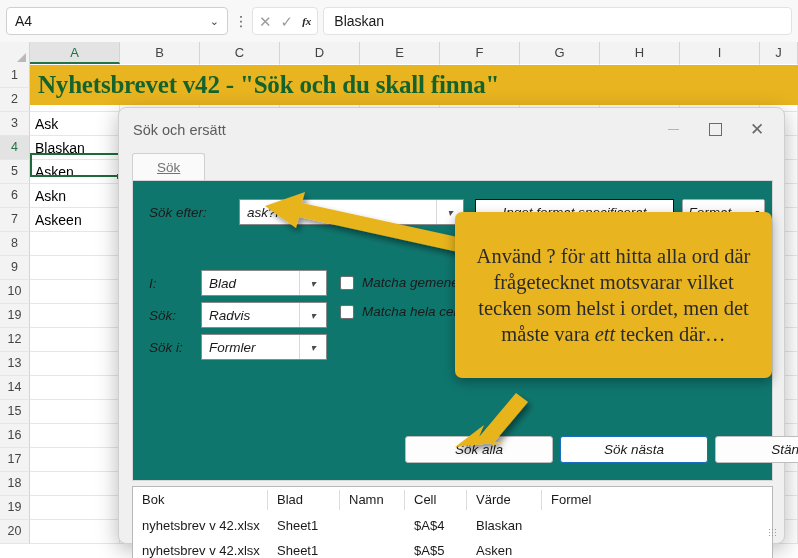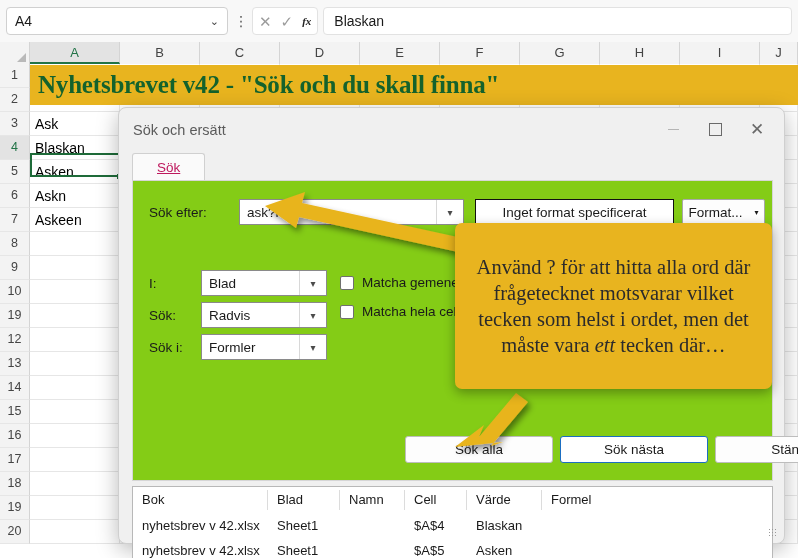--- a/index.html
+++ b/index.html
@@ -78,27 +78,27 @@
   }
   .dlg-title { position:absolute; left:14px; top:14px; font-size:14.5px; color:#5b5b5b; }
   .dlg-btns { position:absolute; right:6px; top:6px; display:flex; gap:0; }
   .dlg-btn { width:42px; height:30px; display:flex; align-items:center;
     justify-content:center; color:#6a6a6a; font-size:14px; }
   .dlg-btn.min:after{ content:""; width:11px; height:1px; background:#b5b5b5; }
   .dlg-btn.max:after{ content:""; width:11px; height:11px; border:1.3px solid #6a6a6a; }
   .dlg-btn.close { font-size:17px; }
 
   .tabs { position:absolute; left:13px; top:45px; display:flex; }
-  .tab { padding:6px 24px; font-size:13.5px; color:#be185d; background:#e7e7e7;
+  .tab { padding:6px 24px; font-size:13.5px; color:#737373; background:#e7e7e7;
      border:1px solid #d6d6d6; border-bottom:none; border-radius:3px 3px 0 0; }
   .tab.active { background:#fafafa; border-color:#d0d0d0; }
   .tab u { text-decoration:underline; }
 
   .panel { position:absolute; left:13px; top:72px; width:641px; height:301px;
-    background:#84cc16; border:1px solid #d6d6d6; }
+    background:#0f766e; border:1px solid #d6d6d6;font-style:italic; }
 
   .field-label { position:absolute; font-size:13.5px; color:#1a1a1a; }
 
   .combo { position:absolute; background:#fff; border:1px solid #8a8a8a;
     display:flex; align-items:center; }
   .combo .val { flex:1; font-size:13.5px; color:#1a1a1a; padding-left:7px; }
   .combo .arrow { width:27px; height:100%; display:flex; align-items:center;
     justify-content:center; color:#4b4b4b; font-size:10px; border-left:1px solid #d8d8d8; }
 
   .fmt-box { position:absolute; background:#fff; border:1px solid #111;
@@ -129,21 +129,21 @@
   .res-row > div { padding-left:9px; }
   .c-bok{ width:135px; } .c-blad{ width:72px; } .c-namn{ width:65px; }
   .c-cell{ width:62px; } .c-varde{ width:75px; } .c-formel{ flex:1; }
   .grip { position:absolute; right:7px; bottom:6px; width:9px; height:9px;
     background-image:
       radial-gradient(#9a9a9a 40%, transparent 41%);
     background-size:3px 3px; }
 
   
   .callout {
-    position:absolute; left:455px; top:223px; width:317px; height:166px;
+    position:absolute; left:455px; top:212px; width:317px; height:166px;
     background:#e8b41f; border-radius:7px;
     box-shadow:0 4px 12px rgba(0,0,0,.33);
     display:flex; align-items:center; justify-content:center;
     text-align:center; padding:6px 14px;
     font-family:"Liberation Serif", serif; font-size:20.5px;
     color:#2b2b2b; line-height:1.28;
   }
   .callout em { font-style:italic; }
 
   .arrow-svg { position:absolute; left:0; top:0; width:798px; height:558px;

